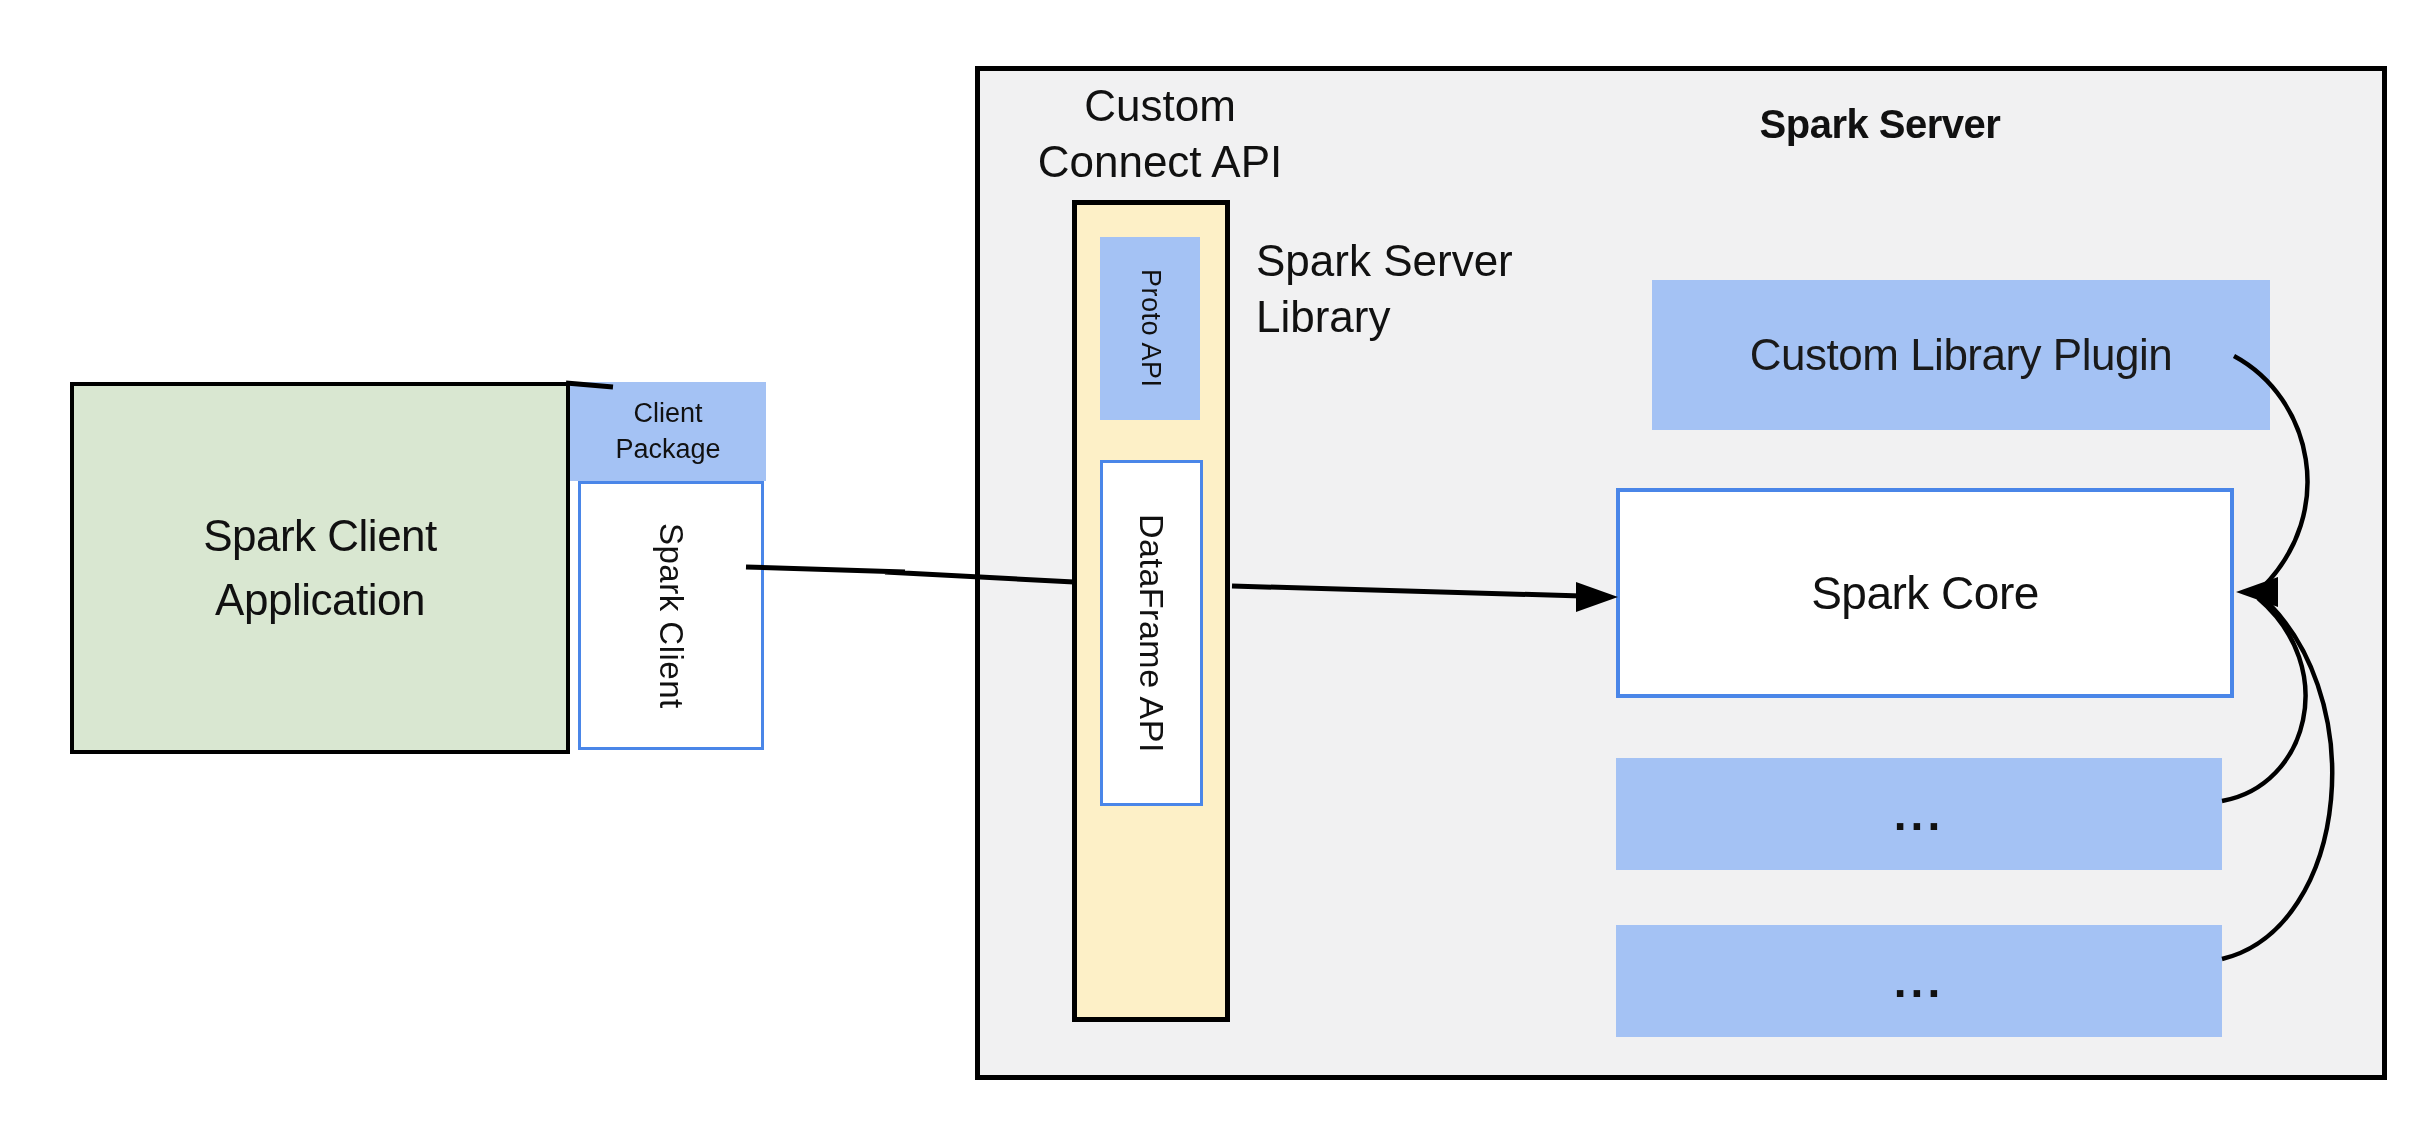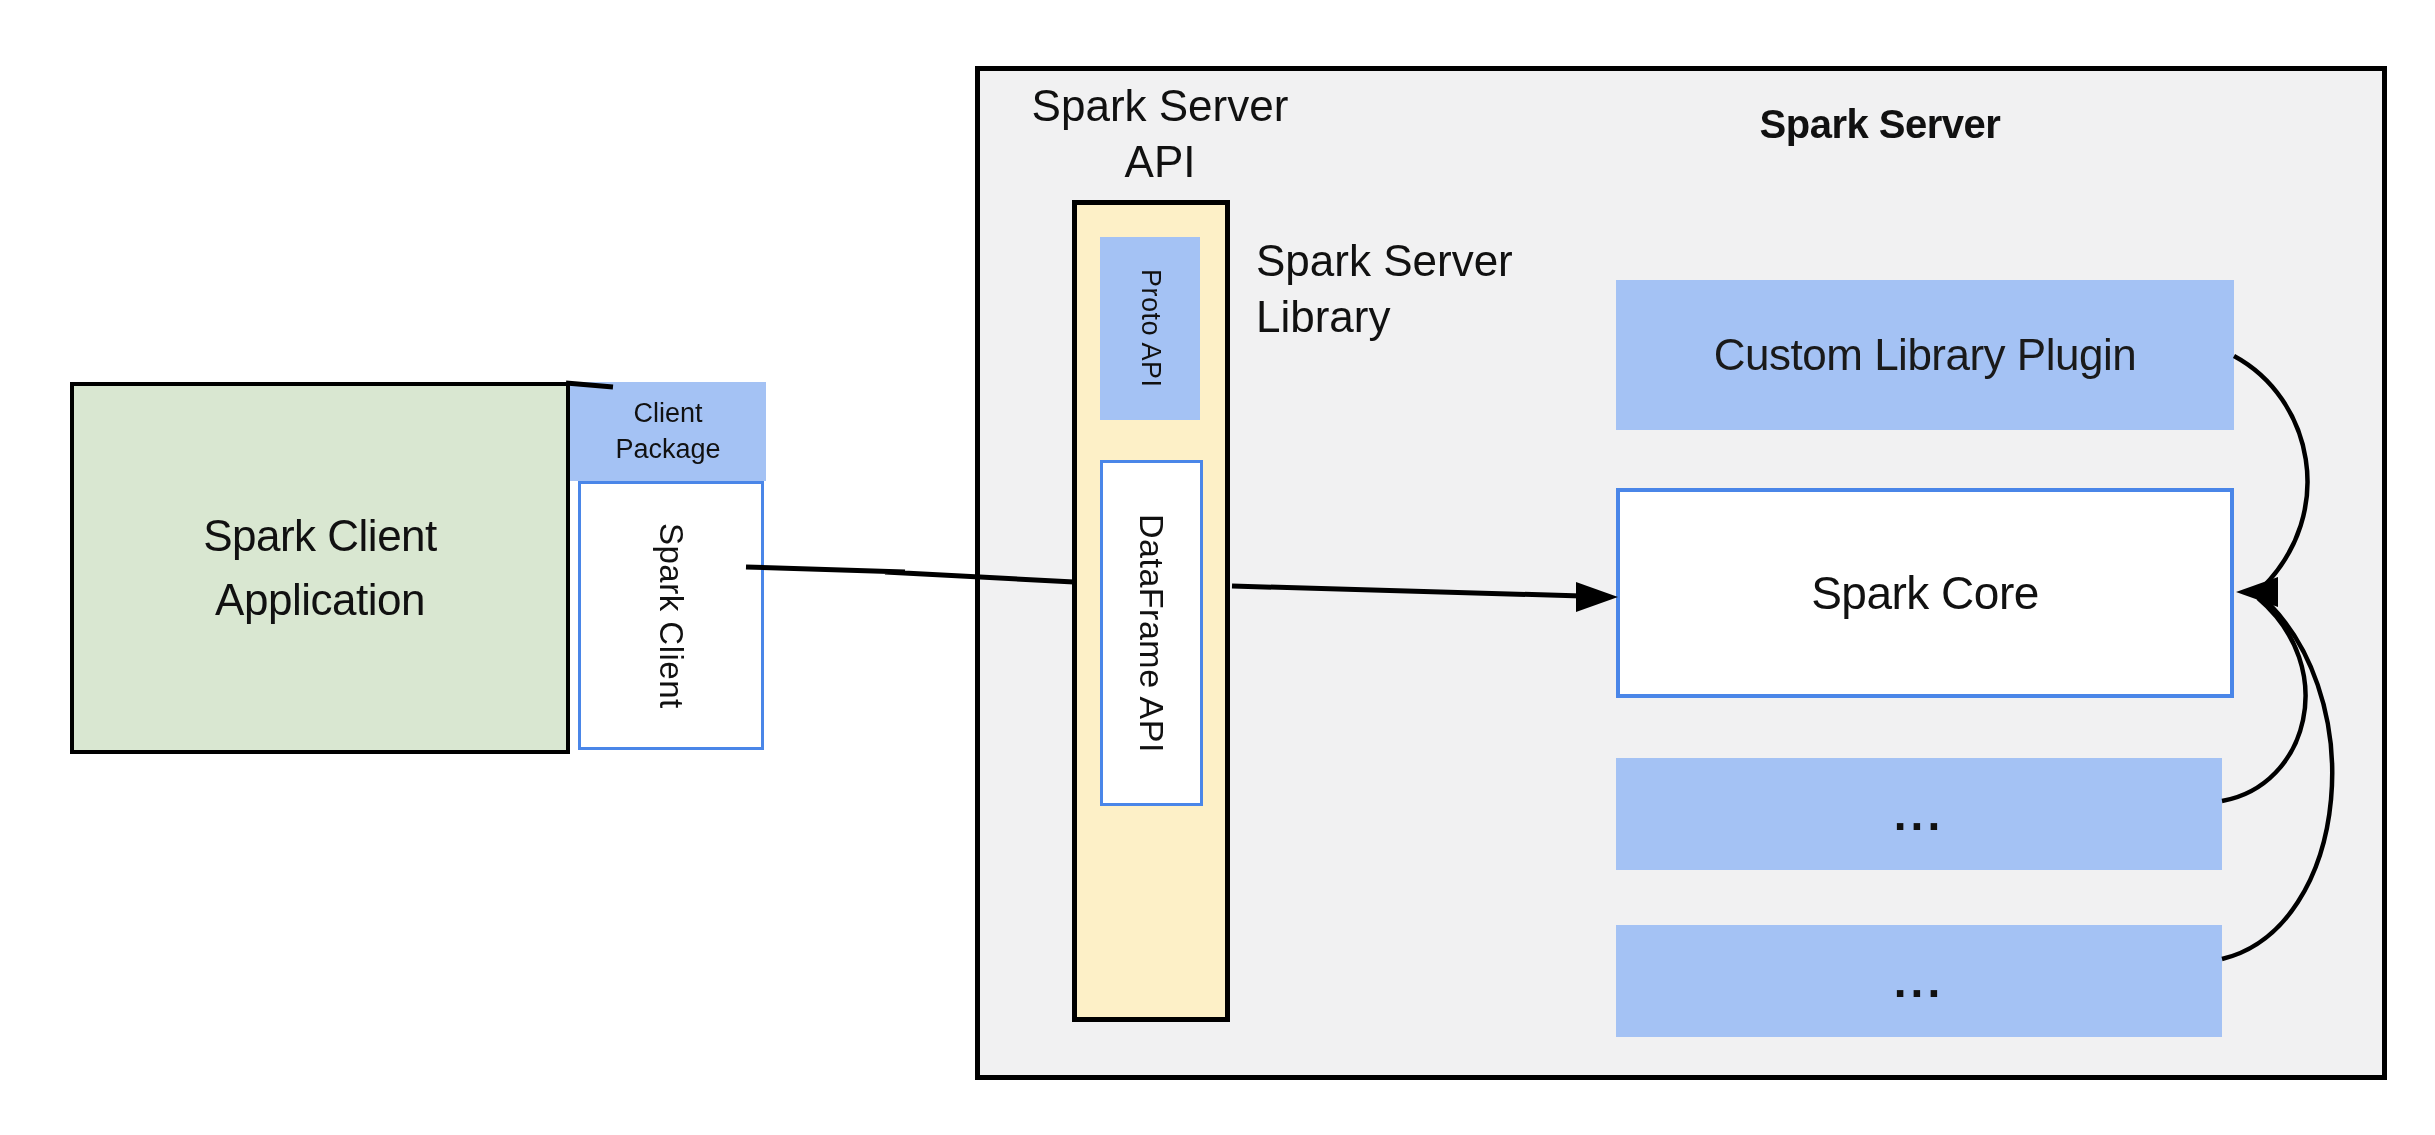--- a/index.html
+++ b/index.html
@@ -84,21 +84,21 @@
   }
   .server-library-label .lbl{max-width:300px;font-size:44px;line-height:1.27;}
 
   
   .server-title{
     left:1670px;top:99px;width:420px;height:50px;
   }
   .server-title .lbl{font-size:40px;font-weight:700;letter-spacing:-0.5px;}
 
   .plugin-box{
-    left:1616px;top:280px;width:618px;height:150px;
+    left:1652px;top:280px;width:618px;height:150px;
     background:var(--blue-fill);
   }
   .plugin-box .lbl{font-size:44px;letter-spacing:-0.5px;color:#1a1a1a;}
 
   .core-box{
     left:1616px;top:488px;width:618px;height:210px;
     background:#ffffff;
     border:4px solid var(--blue-border);
   }
   .core-box .lbl{font-size:46px;letter-spacing:-0.5px;text-align:right;}
@@ -132,21 +132,21 @@
 
   <div class="box green-box">
     <div class="lbl">Spark Client Application</div>
   </div>
 
   <div class="box spark-client">
     <div class="vtext">Spark Client</div>
   </div>
 
   <div class="box connect-api-label">
-    <div class="lbl">Spark Server API</div>
+    <div class="lbl">Custom Connect API</div>
   </div>
 
   <div class="box yellow-box"></div>
 
   <div class="box proto-box">
     <div class="vtext">Proto API</div>
   </div>
 
   <div class="box dataframe-box">
     <div class="vtext">DataFrame API</div>

